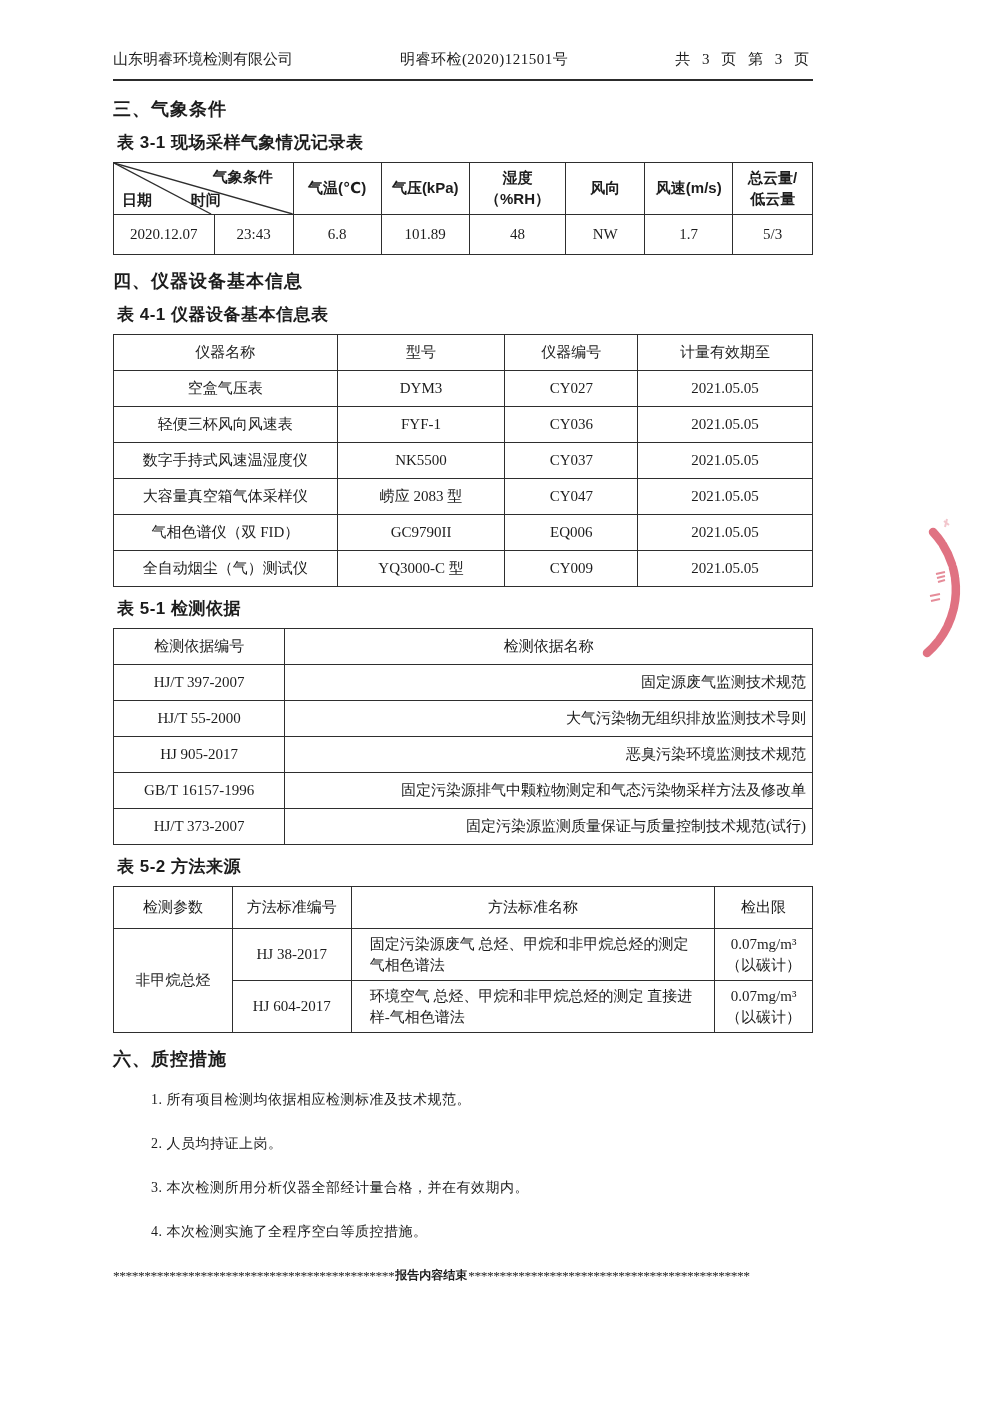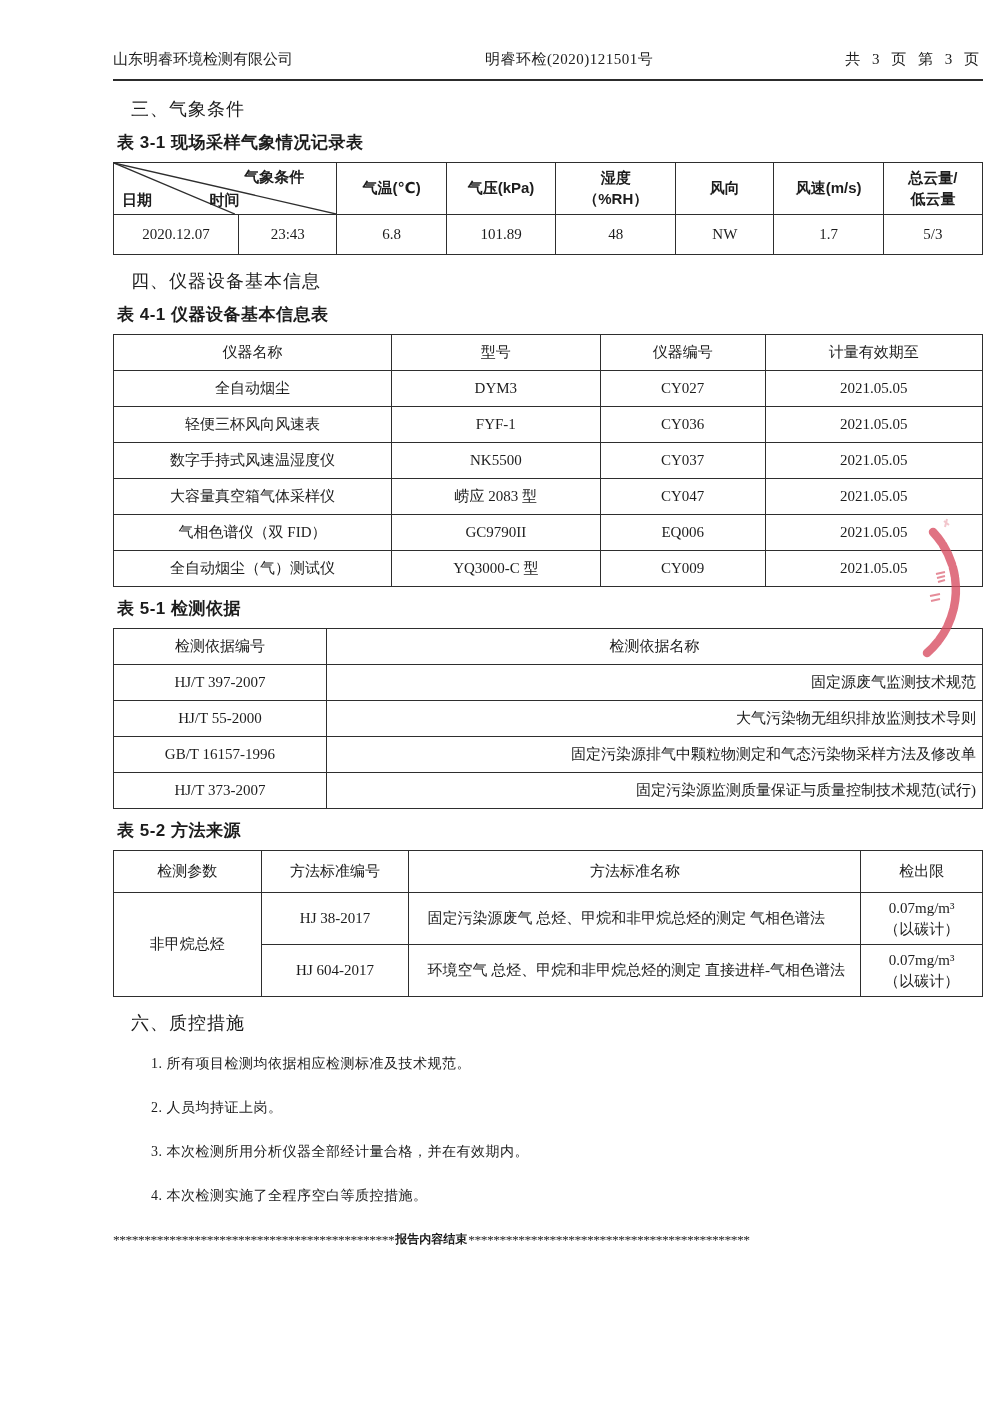--- a/index.html
+++ b/index.html
@@ -11,43 +11,43 @@
     margin: 0 auto;
     background: #ffffff;
     color: #1c1c1c;
     font-family: "Liberation Serif", "DejaVu Serif", serif;
     overflow: hidden;
   }
   .content {
     position: absolute;
     left: 113px;
     top: 50px;
-    width: 870px;
+    width: 700px;
   }
   
   .page-header {
     display: flex;
     justify-content: space-between;
     align-items: baseline;
     font-size: 15px;
     padding-bottom: 10px;
   }
   .page-header .doc-no { letter-spacing: 0.5px; }
   .page-header .pagination { letter-spacing: 4px; }
   .header-rule {
     border: none;
     border-top: 2px solid #2c2c2c;
     margin-bottom: 16px;
   }
   
   .sec-title {
     font-family: "Liberation Sans", "DejaVu Sans", sans-serif;
-    font-weight: normal;
+    font-weight: bold;
     font-size: 18px;
-    margin: 14px 0 10px 18px;
+    margin: 14px 0 10px 0;
     letter-spacing: 1px;
   }
   .tbl-title {
     font-family: "Liberation Sans", "DejaVu Sans", sans-serif;
     font-weight: bold;
     font-size: 17px;
     margin: 10px 0 8px 4px;
     letter-spacing: 0.5px;
   }
   
@@ -72,21 +72,21 @@
   .t31 th { height: 52px; }
   .t31 td { height: 40px; }
   .t31 .hdr { font-family: "Liberation Sans", "DejaVu Sans", sans-serif; font-weight: bold; font-size: 15px; }
   .corner-cell { position: relative; padding: 0; }
   .corner-cell svg { position: absolute; inset: 0; width: 100%; height: 100%; }
   .corner-lbl {
     position: absolute;
     font-family: "Liberation Sans", "DejaVu Sans", sans-serif;
     font-weight: bold; font-size: 15px;
   }
-  .corner-top { top: 4px; right: 32px; }
+  .corner-top { top: 4px; right: 20px; }
   .corner-mid { bottom: 4px; left: 43%; }
   .corner-bot { bottom: 4px; left: 8px; }
   
   .t41 th, .t41 td { height: 36px; }
   
   .t51 th, .t51 td { height: 36px; }
   
   .t52 th { height: 42px; }
   .t52 td { height: 52px; }
   .t52 .method-name { text-align: left; padding-left: 18px; padding-right: 8px; }
@@ -193,21 +193,21 @@
           <col style="width:25%">
       </colgroup>
       <tbody>
           <tr>
         <th>仪器名称</th>
         <th>型号</th>
         <th>仪器编号</th>
         <th>计量有效期至</th>
       </tr>
       <tr>
-        <td>全自动烟尘</td>
+        <td>空盒气压表</td>
         <td>DYM3</td>
         <td>CY027</td>
         <td>2021.05.05</td>
       </tr>
       <tr>
         <td>轻便三杯风向风速表</td>
         <td>FYF-1</td>
         <td>CY036</td>
         <td>2021.05.05</td>
       </tr>
@@ -249,20 +249,24 @@
         <th>检测依据编号</th>
         <th>检测依据名称</th>
       </tr>
       <tr>
         <td>HJ/T 397-2007</td>
         <td class="left">固定源废气监测技术规范</td>
       </tr>
       <tr>
         <td>HJ/T 55-2000</td>
         <td class="left">大气污染物无组织排放监测技术导则</td>
+      </tr>
+      <tr>
+        <td>HJ 905-2017</td>
+        <td class="left">恶臭污染环境监测技术规范</td>
       </tr>
       <tr>
         <td>GB/T 16157-1996</td>
         <td class="left">固定污染源排气中颗粒物测定和气态污染物采样方法及修改单</td>
       </tr>
       <tr>
         <td>HJ/T 373-2007</td>
         <td class="left">固定污染源监测质量保证与质量控制技术规范(试行)</td>
       </tr>
     </tbody>

